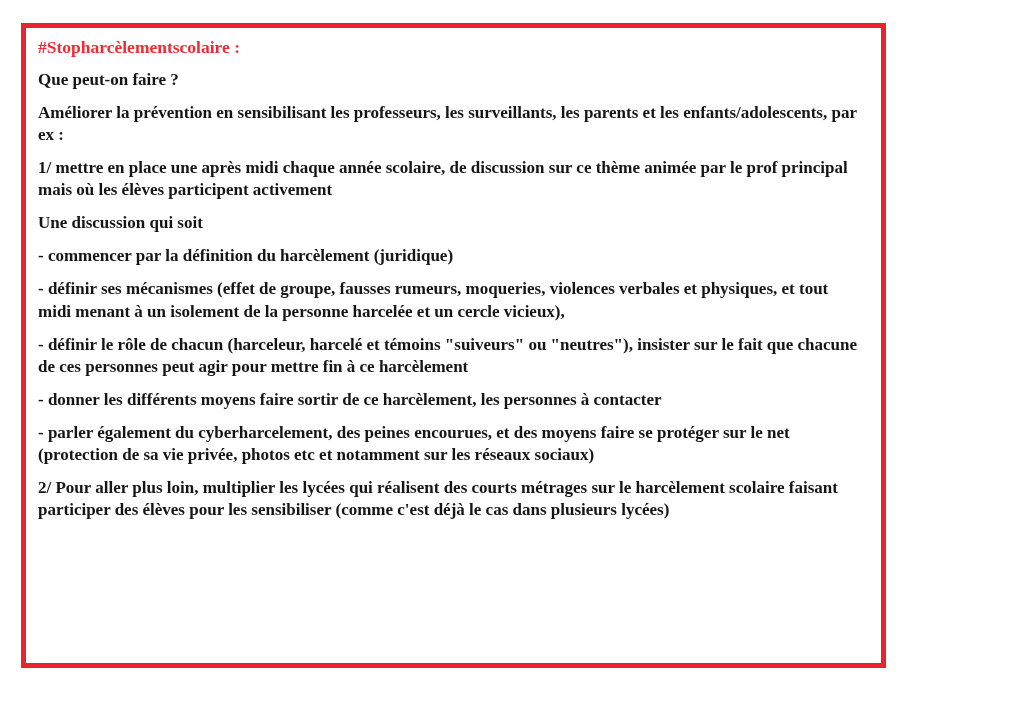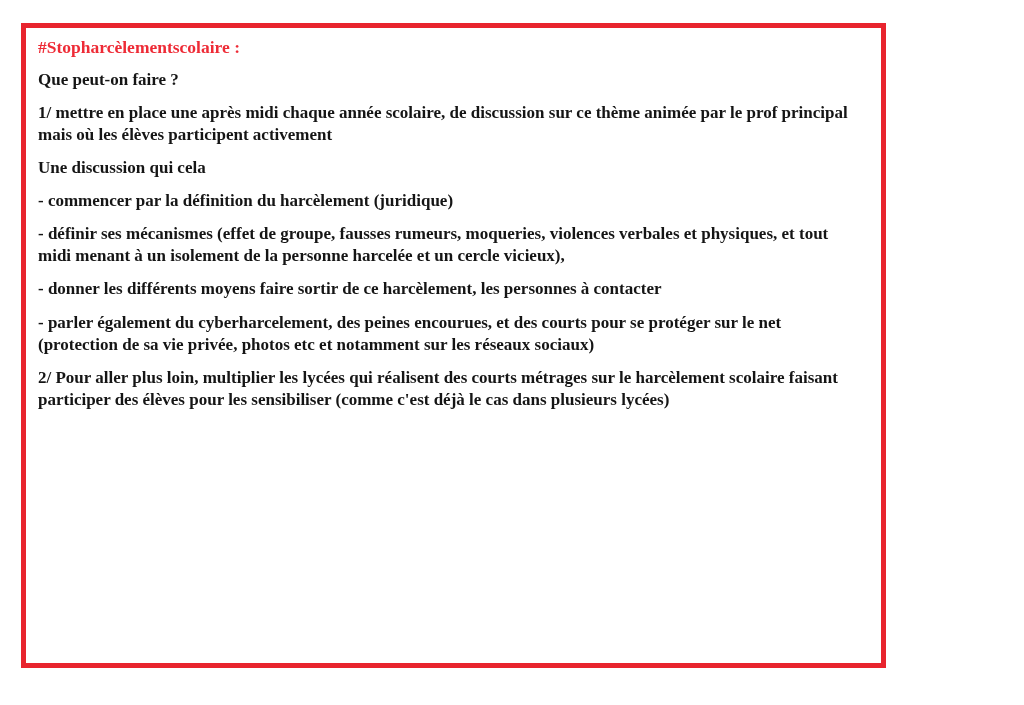--- a/index.html
+++ b/index.html
@@ -49,22 +49,24 @@
   .para:last-child { margin-bottom: 8px; }
 </style>
 </head>
 <body>
 
 <div class="page">
   <div class="frame">
     <h1 class="doc-title">#Stopharcèlementscolaire :</h1>
     <div>
         <p class="para">Que peut-on faire ?</p>
+        <p class="para">Améliorer la prévention en sensibilisant les professeurs, les surveillants, les parents et les enfants/adolescents, par ex :</p>
         <p class="para">1/ mettre en place une après midi chaque année scolaire, de discussion sur ce thème animée par le prof principal mais où les élèves participent activement</p>
-        <p class="para">Une discussion qui cela</p>
+        <p class="para">Une discussion qui soit</p>
         <p class="para">- commencer par la définition du harcèlement (juridique)</p>
         <p class="para">- définir ses mécanismes (effet de groupe, fausses rumeurs, moqueries, violences verbales et physiques, et tout midi menant à un isolement de la personne harcelée et un cercle vicieux),</p>
+        <p class="para">- définir le rôle de chacun (harceleur, harcelé et témoins "suiveurs" ou "neutres"), insister sur le fait que chacune de ces personnes peut agir pour mettre fin à ce harcèlement</p>
         <p class="para">- donner les différents moyens faire sortir de ce harcèlement, les personnes à contacter</p>
-        <p class="para">- parler également du cyberharcelement, des peines encourues, et des courts pour se protéger sur le net (protection de sa vie privée, photos etc et notamment sur les réseaux sociaux)</p>
+        <p class="para">- parler également du cyberharcelement, des peines encourues, et des moyens faire se protéger sur le net (protection de sa vie privée, photos etc et notamment sur les réseaux sociaux)</p>
         <p class="para">2/ Pour aller plus loin, multiplier les lycées qui réalisent des courts métrages sur le harcèlement scolaire faisant participer des élèves pour les sensibiliser (comme c'est déjà le cas dans plusieurs lycées)</p>
       </div>
   </div>
 </div>
 
 </body></html>

